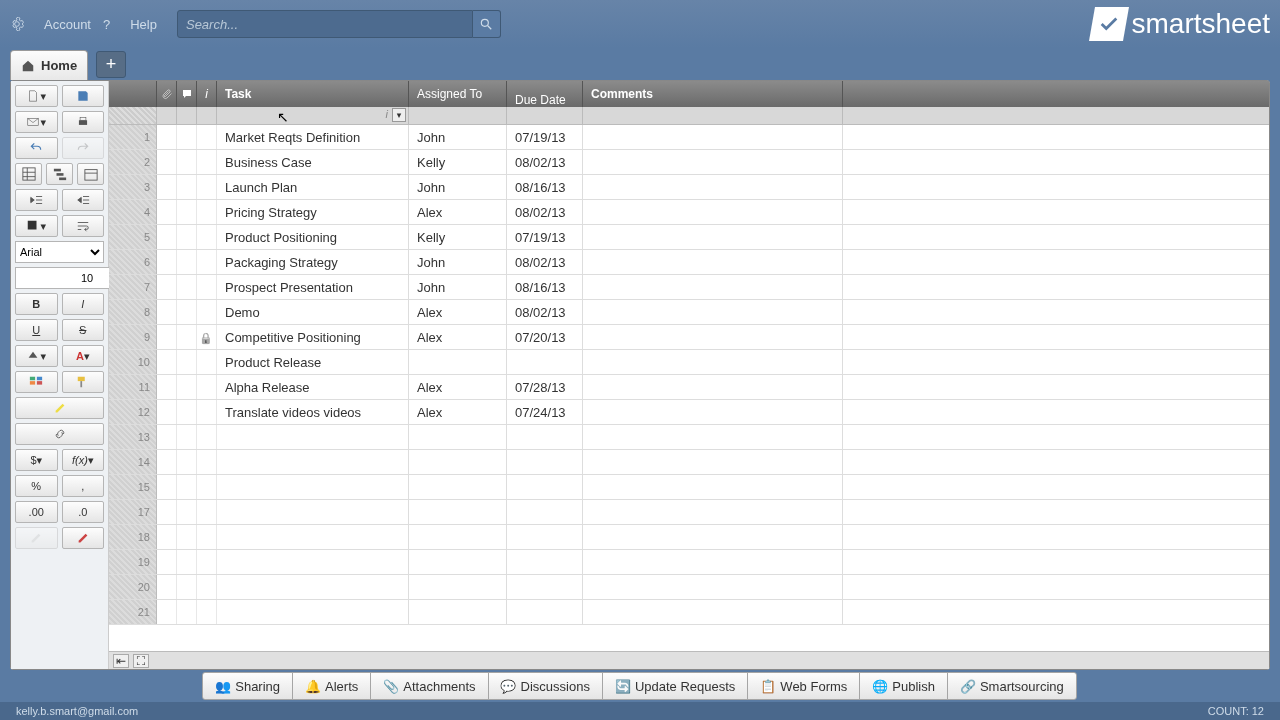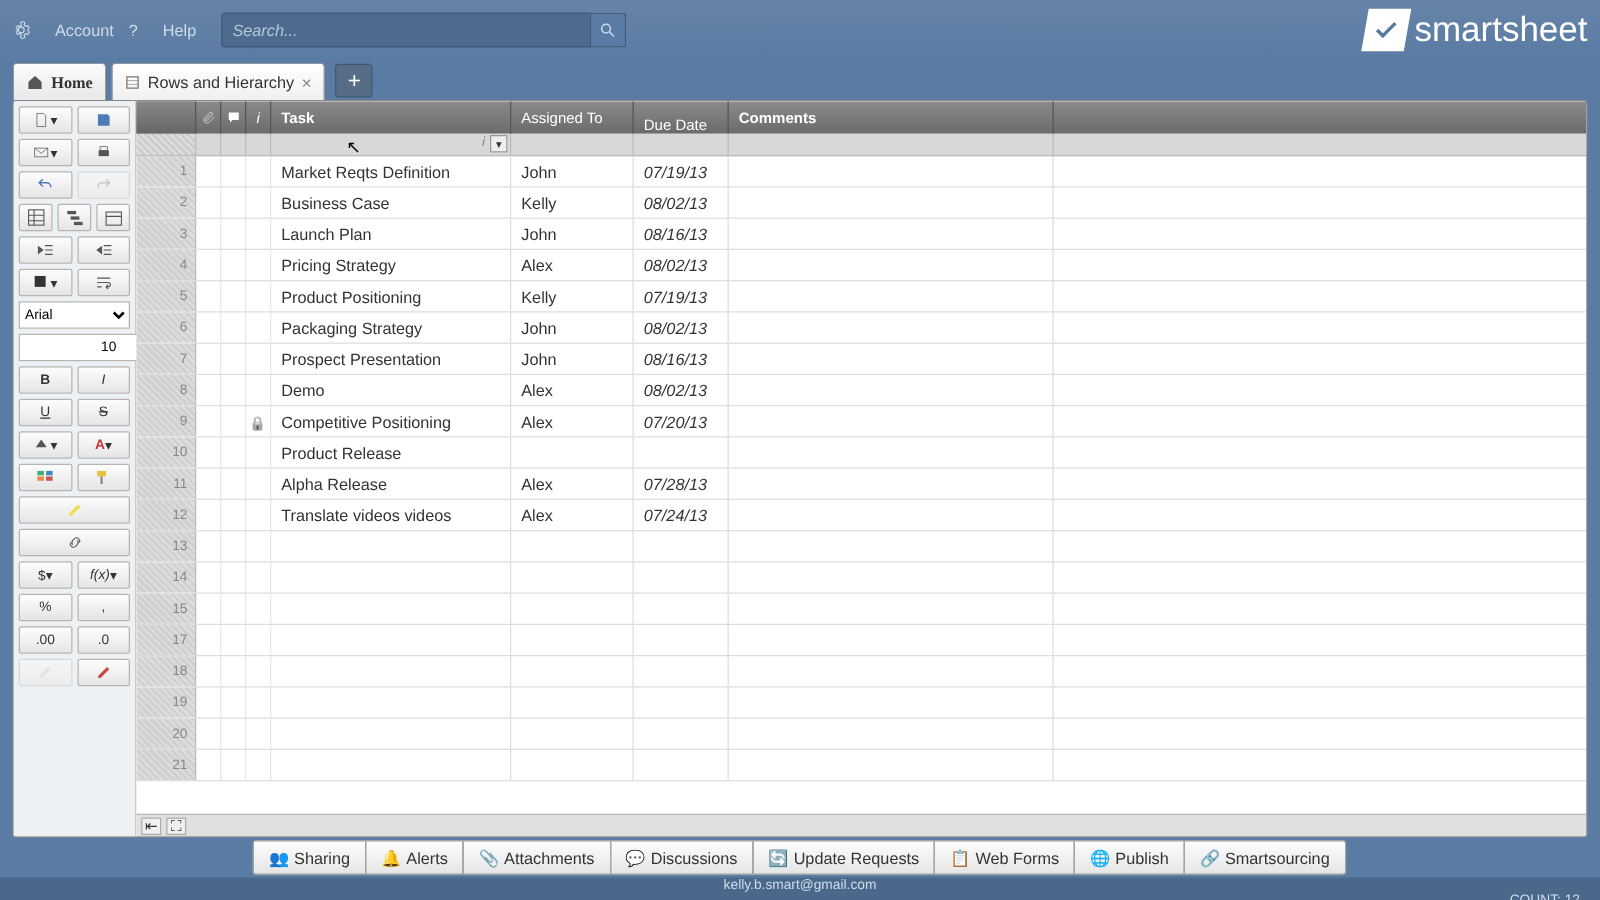--- a/index.html
+++ b/index.html
@@ -90,21 +90,21 @@
   border-bottom: none;
   border-radius: 4px 4px 0 0;
   display: flex;
   align-items: center;
   padding: 0 10px;
   font-size: 13px;
   color: #333;
   cursor: pointer;
   gap: 6px;
 }
-.tab.home { font-weight: bold; font-family: Liberation Serif, serif; }
+.tab.home { font-weight: bold; }
 .tab.active { background: linear-gradient(#fff,#f0f0f0); }
 .tab-close { color: #888; font-size: 14px; cursor: pointer; }
 .tab-add {
   width: 30px; height: 27px;
   background: #576d86;
   border: 1px solid #3f5975;
   border-radius: 3px;
   color: #fff;
   font-size: 18px;
   display: flex; align-items: center; justify-content: center;
@@ -189,21 +189,21 @@
   display: flex;
   height: 18px;
   background: #d8d8d8;
   border-bottom: 1px solid #bbb;
 }
 .gfilter .gc { border-right: 1px solid #bbb; }
 .gc.rownum { width: 48px; background: repeating-linear-gradient(45deg,#ccc,#ccc 2px,#ddd 2px,#ddd 4px);}
 .gc.ind { width: 20px; }
 .gc.task { width: 192px; position: relative; }
 .gc.assigned { width: 98px; }
-.gc.due { width: 76px; font-style: italic; }
+.gc.due { width: 76px; }
 .gc.comments { flex: 1; max-width: 260px; }
 .filter-dd {
   position: absolute; right: 2px; top: 1px;
   width: 14px; height: 14px;
   border: 1px solid #999; background: #eee;
   font-size: 9px; display: flex; align-items: center; justify-content: center;
 }
 .filter-i { position: absolute; right: 20px; top: 1px; font-style: italic; color: #888; font-size: 11px;}
 
 .grow {
@@ -282,21 +282,20 @@
 
 .status {
   position: absolute;
   left: 0; right: 0; bottom: 0;
   height: 18px;
   background: #4a688c;
   color: #cfdce9;
   font-size: 11px;
   display: flex; align-items: center;
   padding: 0 16px;
-  flex-direction: column;
 }
 .status .right { margin-left: auto; }
 </style>
 </head>
 <body>
 
 <div class="topbar">
   <div class="top-link">
     <svg width="14" height="14" viewBox="0 0 24 24">
         <path d="M12 8a4 4 0 100 8 4 4 0 000-8zm9 4l2 3-2 3-3-1-2 2 1 3-3 2-3-2 1-3-2-2-3 1-2-3 2-3-2-3 2-3 3 1 2-2-1-3 3-2 3 2-1 3 2 2 3-1 2 3-2 3z" fill="none" stroke="#cfdce9" stroke-width="1.5"></path>
@@ -326,29 +325,20 @@
   </div>
 </div>
 
 <div class="tabbar">
   <div class="tab home">
     <svg width="14" height="14" viewBox="0 0 24 24">
         <path d="M3 11l9-8 9 8v10H3z" fill="#555"></path>
       </svg>
     <span>Home</span>
   </div>
-  <div class="tab active">
-    <svg width="12" height="12" viewBox="0 0 24 24">
-        <rect x="3" y="3" width="18" height="18" fill="none" stroke="#777" stroke-width="2"></rect>
-        <line x1="3" y1="9" x2="21" y2="9" stroke="#777"></line>
-        <line x1="3" y1="15" x2="21" y2="15" stroke="#777"></line>
-      </svg>
-    <span>Rows and Hierarchy</span>
-    <span class="tab-close">×</span>
-  </div>
   <div class="tab-add">+</div>
 </div>
 
 <div class="main">
 
   <div class="ltb">
     <div class="ltb-row">
       <div class="tbtn"><svg viewBox="0 0 24 24">
             <path d="M6 3h9l3 3v15H6z" fill="none" stroke="#555"></path>
           </svg>▾</div>

